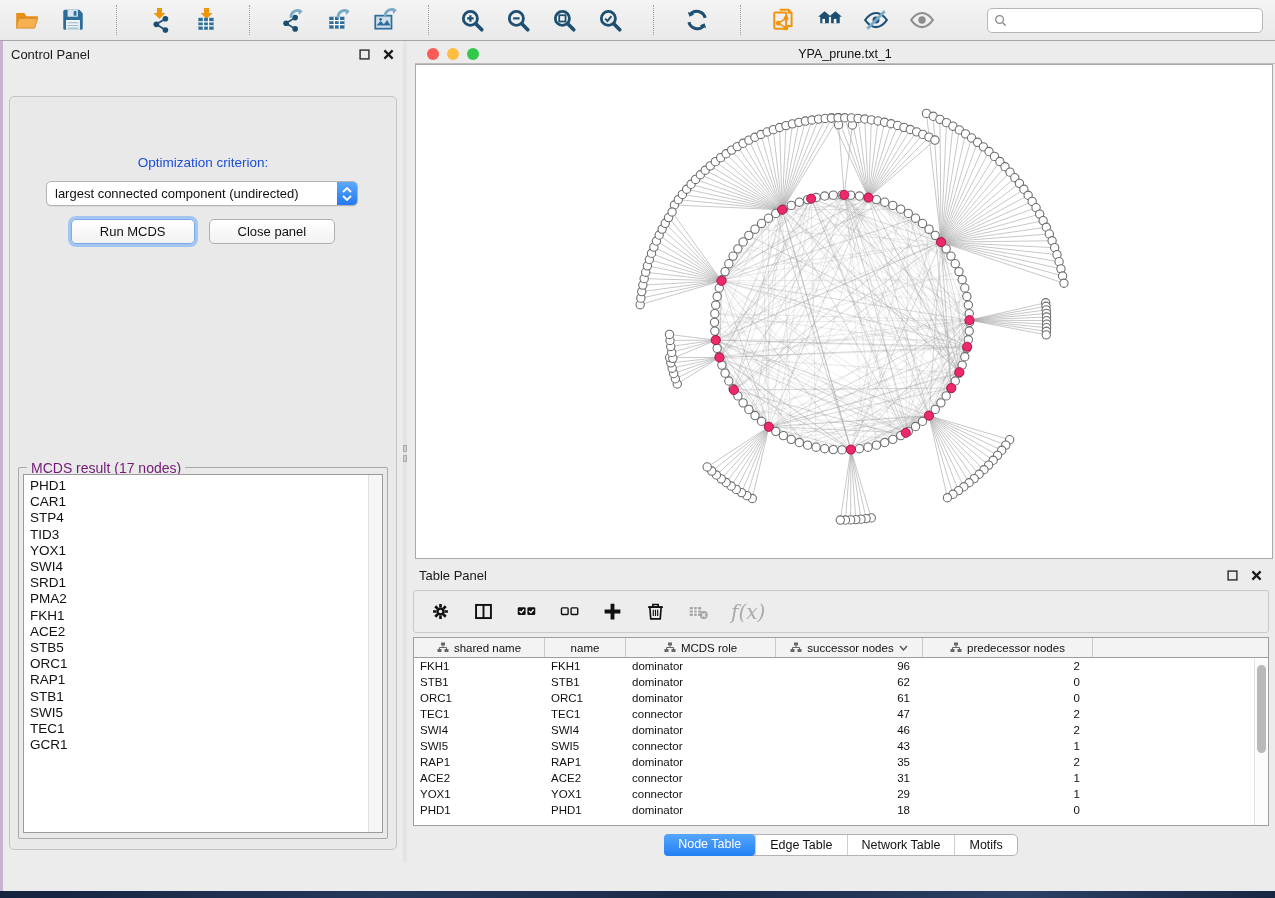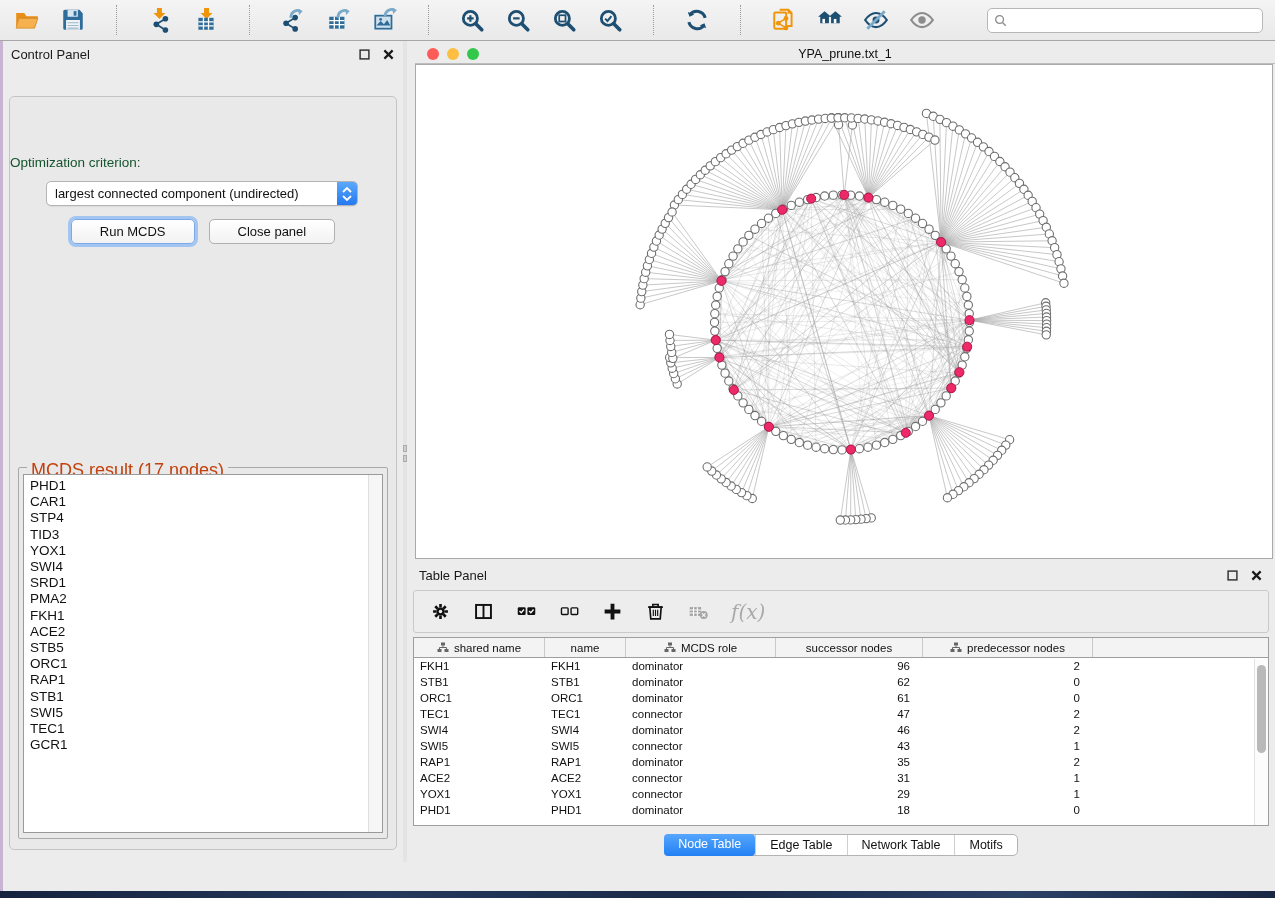--- a/index.html
+++ b/index.html
@@ -32,34 +32,34 @@
 
   .seg-wrap { position:absolute; left:0; right:0; top:30px; display:flex; justify-content:center; }
   .seg { display:flex; background:#fff; border:1px solid #b3b3b3; border-radius:5px; }
   .seg .seg-tab { padding:4px 15px; font-size:13px; color:#111; border-left:1px solid #d4d4d4; cursor:pointer; }
   .seg .seg-tab:first-child { border-left:none; }
   .seg .seg-tab.active { background:linear-gradient(#55a6fc,#2380f4); color:#fff; border-radius:4px;
     margin:-1px -1px -1px 0; padding:5px 15px; border-left:none; }
 
   .cp-body { position:absolute; left:6px; right:6px; top:55px; bottom:12px;
     background:#e9e9e9; border:1px solid #c4c4c4; border-radius:5px; }
-  .opt-label { position:absolute; left:0; right:0; top:58px; text-align:left; font-size:13.5px; color:#14532d; }
+  .opt-label { position:absolute; left:0; right:0; top:58px; text-align:center; font-size:13.5px; color:#1d4ed8; }
   .mac-select { position:absolute; left:36px; top:84px; width:312px; height:25px; background:#fff;
     border:1px solid #b4b4b4; border-radius:5px; display:flex; align-items:center; cursor:pointer;
     box-shadow:0 1px 1px rgba(0,0,0,.06); }
   .mac-select .sel-text { flex:1; font-size:13px; padding:0 8px; color:#111; white-space:nowrap; overflow:hidden; }
   .mac-select .sel-cap { width:20px; align-self:stretch; background:linear-gradient(#5ba9fc,#2478f0);
     border-radius:0 4px 4px 0; display:flex; flex-direction:column; align-items:center; justify-content:center; gap:2px; }
   .btn-row { position:absolute; left:0; right:0; top:122px; display:flex; justify-content:center; gap:14px; }
   .mac-btn { height:25px; padding:0 28px; background:linear-gradient(#ffffff,#f2f2f2); border:1px solid #b0b0b0;
     border-radius:5px; font-size:13px; color:#111; display:flex; align-items:center; cursor:pointer; }
   .mac-btn.focused { box-shadow:0 0 0 3px rgba(104,168,250,.55); border-color:#7aabe8; }
 
   .groupbox { position:absolute; left:8px; right:8px; top:370px; bottom:10px; border:1px solid #a9a9a9; border-radius:2px; }
-  .groupbox .legend { position:absolute; top:-8px; left:8px; background:#e9e9e9; padding:0 4px; font-size:18px; color:#c2410c; }
+  .groupbox .legend { position:absolute; top:-8px; left:8px; background:#e9e9e9; padding:0 4px; font-size:14px; color:#701a75; }
   .listbox { position:absolute; left:4px; right:4px; top:6px; bottom:5px; background:#fff; border:1px solid #9a9a9a; display:flex; }
   .list-items { flex:1; padding:3px 0 0 6px; overflow:hidden; }
   .list-item { font-size:13.5px; line-height:16.2px; color:#111; cursor:default; }
   .list-scroll { width:14px; background:#f6f6f6; border-left:1px solid #e0e0e0; }
 
   
   .v-split { position:absolute; left:403px; width:4px; top:41px; bottom:36px; background:#e4e4e4; }
   .v-split .grip { position:absolute; left:0; width:4px; height:7px; background:#cfcfcf; border:1px solid #aaa; }
 
   
@@ -1158,21 +1158,21 @@
           </div>
           <div class="th" style="width: 150px;">
             <svg width="12" height="11" viewBox="0 0 12 11">
  <rect x="4" y="0.5" width="4" height="3" fill="#666"></rect>
               <rect x="0.5" y="7" width="4" height="3" fill="#666"></rect>
               <rect x="7.5" y="7" width="4" height="3" fill="#666"></rect>
  <path d="M6 3.5v2M2.5 7V5.5h7V7" stroke="#666" fill="none"></path>
             </svg>
             <span>MCDS role</span>
           </div>
-          <div class="th" style="width: 147px; flex-direction: column;">
+          <div class="th" style="width: 147px;">
             <svg width="12" height="11" viewBox="0 0 12 11">
  <rect x="4" y="0.5" width="4" height="3" fill="#666"></rect>
               <rect x="0.5" y="7" width="4" height="3" fill="#666"></rect>
               <rect x="7.5" y="7" width="4" height="3" fill="#666"></rect>
  <path d="M6 3.5v2M2.5 7V5.5h7V7" stroke="#666" fill="none"></path>
             </svg>
             <span>successor nodes</span>
             <svg width="9" height="6" viewBox="0 0 9 6">
               <path d="M1 1l3.5 4L8 1" fill="none" stroke="#555" stroke-width="1.4"></path>
             </svg>

